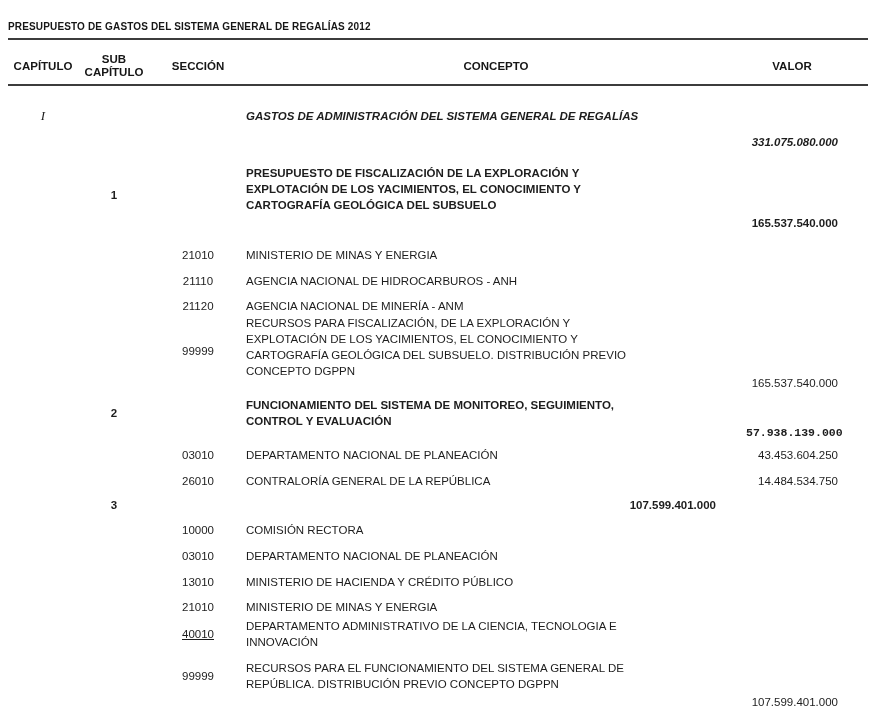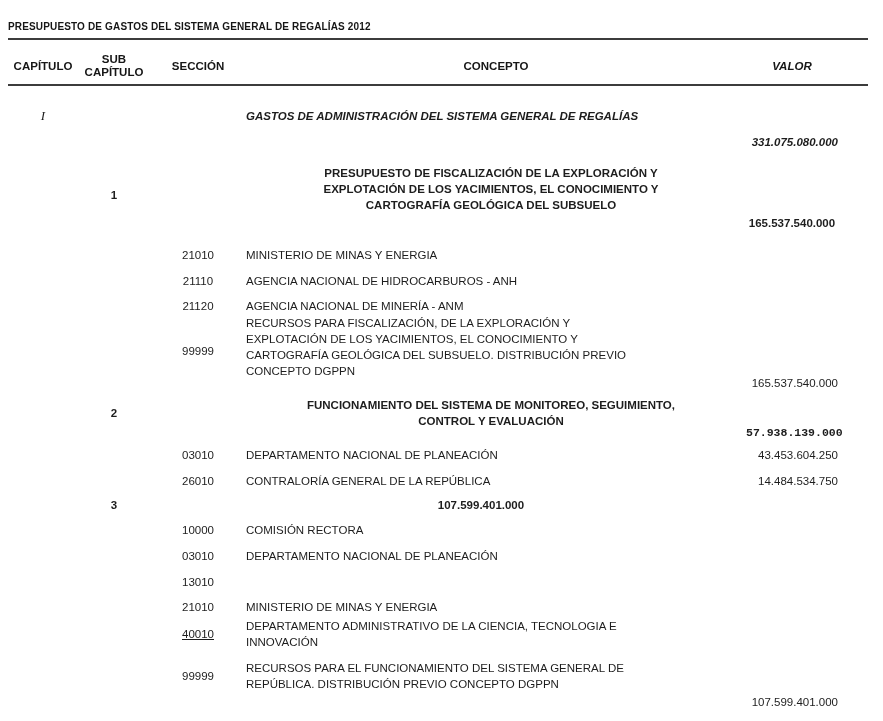--- a/index.html
+++ b/index.html
@@ -23,40 +23,40 @@
   .grid{
     display:grid;
     grid-template-columns:70px 72px 96px 500px 122px;
     margin-left:8px; width:860px;
   }
   .header-row{ padding-top:10px; height:32px; align-items:center; }
   .hcell{
     font-size:11.5px; font-weight:bold; text-align:center;
     line-height:13px; color:#161616;
   }
-  .hcell.h-valor{ padding-right:30px;font-style:italic; }
+  .hcell.h-valor{ padding-right:30px; }
   .rule-header{ margin-top:2px; }
   
   .rows{ }
   .row{ align-items:start; }
   .cell{ font-size:11.5px; line-height:16px; color:#1d1d1d; }
   .c-capitulo{ text-align:center; }
   .c-subcapitulo{ text-align:center; font-weight:bold; }
   .c-seccion{ text-align:center; }
   .c-concepto{ white-space:pre-line; padding-right:10px; }
   .c-valor{ text-align:right; padding-right:30px; }
   
   .type-chapter .c-capitulo{
     font-family:"Liberation Serif", serif;
     font-style:italic; font-size:13px;
   }
   .type-chapter .c-concepto,
   .type-chapter .c-valor{ font-weight:bold; font-style:italic; }
   .type-subchapter .c-concepto,
-  .type-subchapter .c-valor{ font-weight:bold;text-align:center; }
+  .type-subchapter .c-valor{ font-weight:bold; }
   
   .idx-1{ margin-top:22px; }  .idx-1 .c-valor{ padding-top:26px; }
   .idx-2{ margin-top:15px; }  .idx-2 .c-valor{ padding-top:50px; } .idx-2 .c-subcapitulo{ padding-top:22px; }
   .idx-3{ margin-top:16px; }
   .idx-4{ margin-top:10px; }
   .idx-5{ margin-top:9px; }
   .idx-6{ margin-top:1px; }   .idx-6 .c-valor{ padding-top:60px; } .idx-6 .c-seccion{ padding-top:28px; }
   .idx-7{ margin-top:6px; }   .idx-7 .c-valor{ padding-top:28px;font-family:Liberation Mono, monospace; } .idx-7 .c-subcapitulo{ padding-top:8px; }
   .idx-8{ margin-top:6px; }
   .idx-9{ margin-top:10px; }
@@ -174,20 +174,21 @@
         <div class="cell c-capitulo"></div>
         <div class="cell c-subcapitulo"></div>
         <div class="cell c-seccion">03010</div>
         <div class="cell c-concepto">DEPARTAMENTO NACIONAL DE PLANEACIÓN</div>
         <div class="cell c-valor"></div>
       </div>
       <div class="grid row type-section idx-13">
         <div class="cell c-capitulo"></div>
         <div class="cell c-subcapitulo"></div>
         <div class="cell c-seccion">13010</div>
+        <div class="cell c-concepto">MINISTERIO DE HACIENDA Y CRÉDITO PÚBLICO</div>
         <div class="cell c-valor"></div>
       </div>
       <div class="grid row type-section idx-14">
         <div class="cell c-capitulo"></div>
         <div class="cell c-subcapitulo"></div>
         <div class="cell c-seccion">21010</div>
         <div class="cell c-concepto">MINISTERIO DE MINAS Y ENERGIA</div>
         <div class="cell c-valor"></div>
       </div>
       <div class="grid row type-section idx-15">

